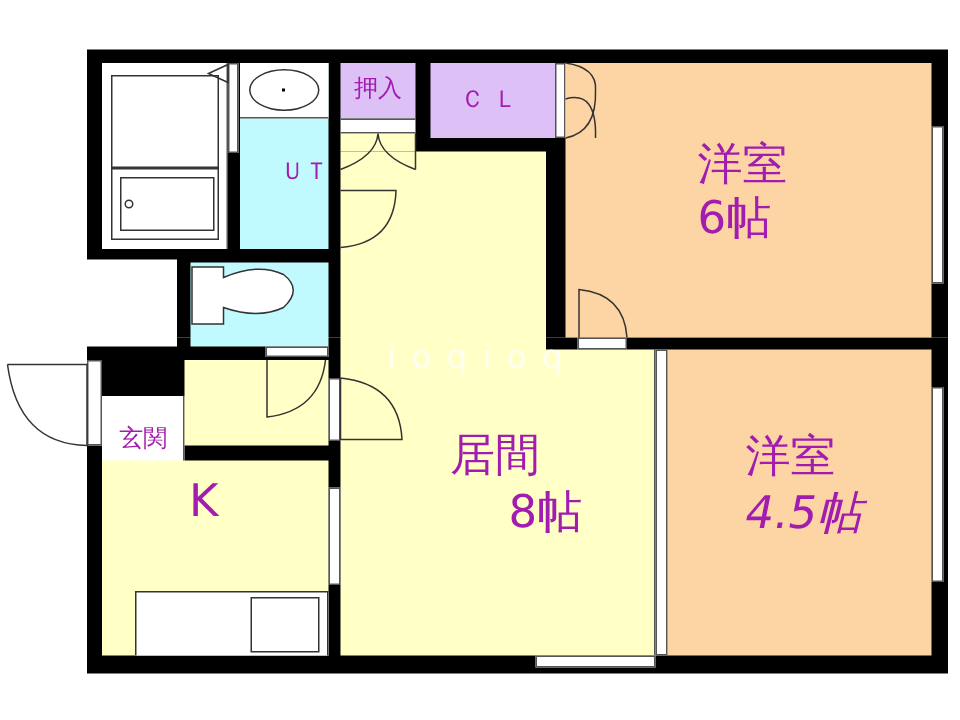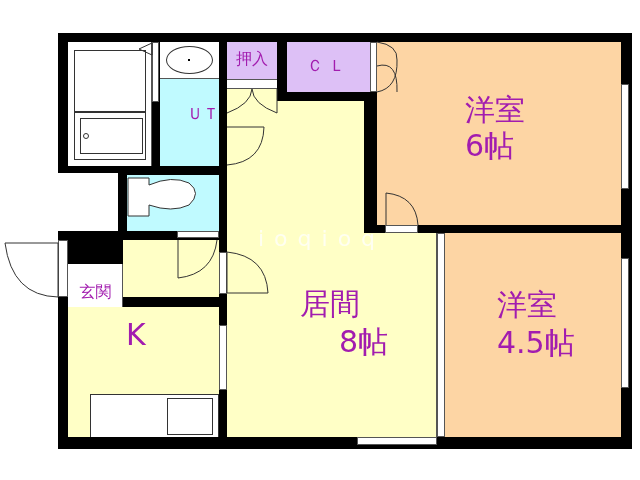--- a/index.html
+++ b/index.html
@@ -56,21 +56,21 @@
 <div class="room" style="left:227px;top:89px;width:50px;height:12px;background:#FFFFC6;"></div>
 <div class="room" style="left:227px;top:101px;width:137px;height:336px;background:#FFFFC6;"></div>
 <div class="room" style="left:364px;top:233px;width:73px;height:204px;background:#FFFFC6;border-right:1px solid #555;"></div>
 <div class="label big" style="left:300px;top:288px;">居間</div>
 <div class="label big" style="left:304px;top:326px;margin-left:35px;">8帖</div>
 <div class="win" style="left:357px;top:437px;width:80px;height:8px;"></div>
 
 <div class="win" style="left:437px;top:233px;width:8px;height:204px;"></div>
 <div class="room" style="left:445px;top:233px;width:176px;height:204px;background:#FDD5A4;">
   <div class="label big" style="left:52px;top:56px;">洋室</div>
-  <div class="label big" style="left:52px;top:94px;">4.5帖</div>
+  <div class="label big" style="left:52px;top:94px;font-style:italic;">4.5帖</div>
 </div>
 <div class="win" style="left:621px;top:258px;width:8px;height:130px;"></div>
 <div class="win" style="left:385px;top:225px;width:33px;height:8px;"></div>
 
 <div class="room" style="left:127px;top:175px;width:92px;height:56px;background:#C0FAFF;">
   <svg width="92" height="56" style="position:absolute;left:0;top:0;">
     <path d="M1 3 L22 3 L22 10 Q45 0 62 8 Q75 18 62 30 Q45 38 22 30 L22 41 L1 41 Z" fill="#fff" stroke="#333" stroke-width="1"></path>
   </svg>
 </div>
 <div class="win" style="left:177px;top:231px;width:42px;height:7px;"></div>

